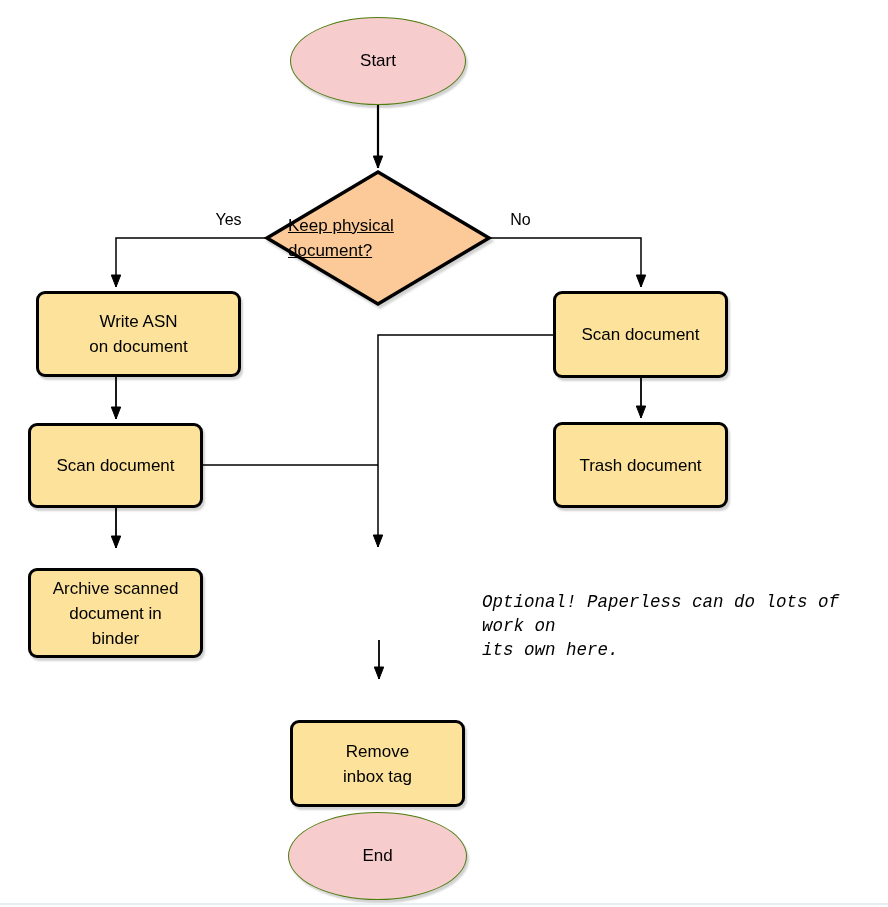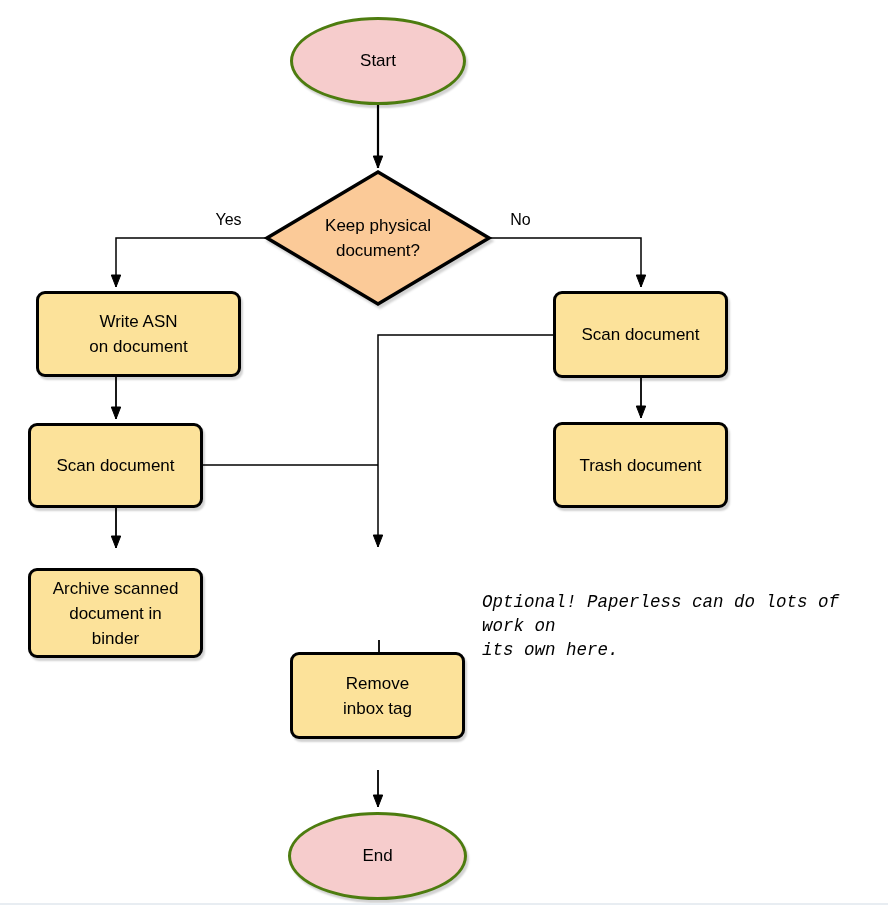--- a/index.html
+++ b/index.html
@@ -32,41 +32,41 @@
     justify-content: center;
     text-align: center;
     font-size: 17px;
     line-height: 25px;
     white-space: pre-line;
     box-shadow: 2px 3px 2px rgba(0,0,0,0.18);
   }
   .terminator {
     position: absolute;
     background: #F6CCCC;
-    border: 3px solid #4d7c0f;
+    border: 1px solid #4d7c0f;
     border-radius: 50%;
     box-sizing: border-box;
     display: flex;
     align-items: center;
     justify-content: center;
     font-size: 17px;
     box-shadow: 2px 3px 2px rgba(0,0,0,0.18);
   }
   .diamond-shape {
     filter: drop-shadow(2px 3px 1px rgba(0,0,0,0.18));
   }
   .diamond-label {
     position: absolute;
     left: 288px;
     top: 213px;
     width: 180px;
-    text-align: center;
     font-size: 17px;
     line-height: 25px;
     white-space: pre-line;
+    text-decoration: underline;
   }
   .edge-label {
     position: absolute;
     width: 45px;
     text-align: center;
     font-size: 16px;
   }
   .side-note {
     position: absolute;
     left: 482px;
@@ -141,20 +141,20 @@
 binder</div>
 
   <div class="node-box" style="left:553px; top:291px; width:175px; height:87px;">Scan document</div>
 
   <div class="node-box" style="left:553px; top:422px; width:175px; height:86px;">Trash document</div>
 
 
   <div class="side-note">Optional! Paperless can do lots of work on
 its own here.</div>
 
-  <div class="node-box" style="left:290px; top:652px; width:175px; height:87px;">Remove
+  <div class="node-box" style="left:290px; top:720px; width:175px; height:87px;">Remove
 inbox tag</div>
 
   <div class="terminator" style="left:288px; top:812px; width:179px; height:88px;">End</div>
 
   <div class="bottom-edge"></div>
 
 </div>
 
 </body></html>

